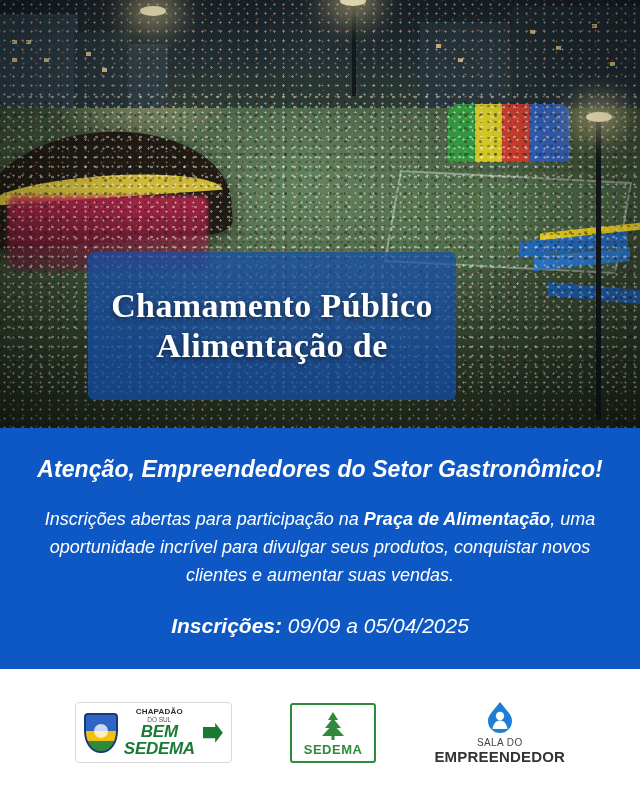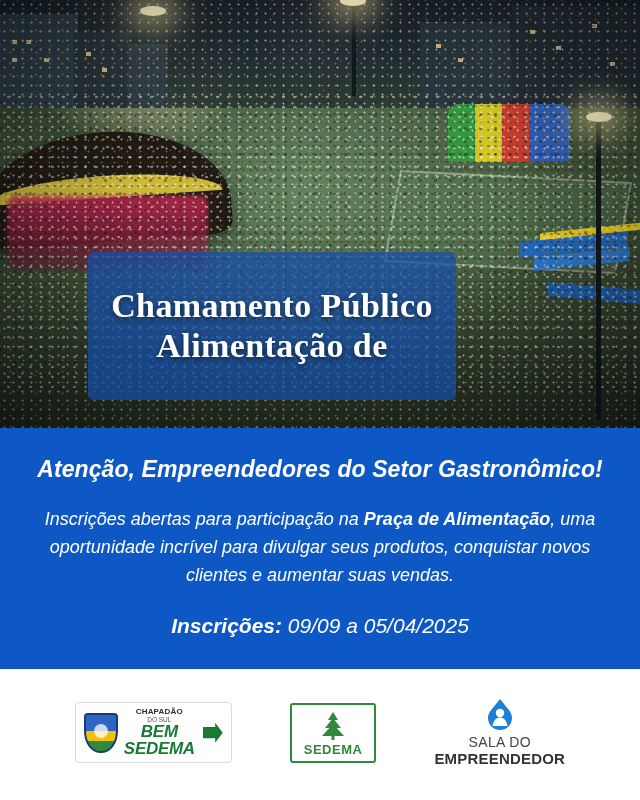--- a/index.html
+++ b/index.html
@@ -232,21 +232,21 @@
     display:flex; flex-direction:column; align-items:center; gap:2px;
   }
   .sedema-tree { width:38px; height:30px; }
   .sedema-word {
     font-size:13px; font-weight:bold; color:#2f8a3c; letter-spacing:.5px;
   }
 
   
   .logo-sala { display:flex; flex-direction:column; align-items:center; }
   .sala-mark { width:34px; height:34px; margin-bottom:2px; }
-  .sala-t1 { font-size:14px; color:#444; letter-spacing:.4px; }
+  .sala-t1 { font-size:10px; color:#444; letter-spacing:.4px; }
   .sala-t2 { font-size:15px; font-weight:bold; color:#333; letter-spacing:.2px; }
 </style>
 </head>
 <body>
 
 <div class="poster">
 
   <div class="hero">
     <div class="photo"></div>
     <div class="skyline">

